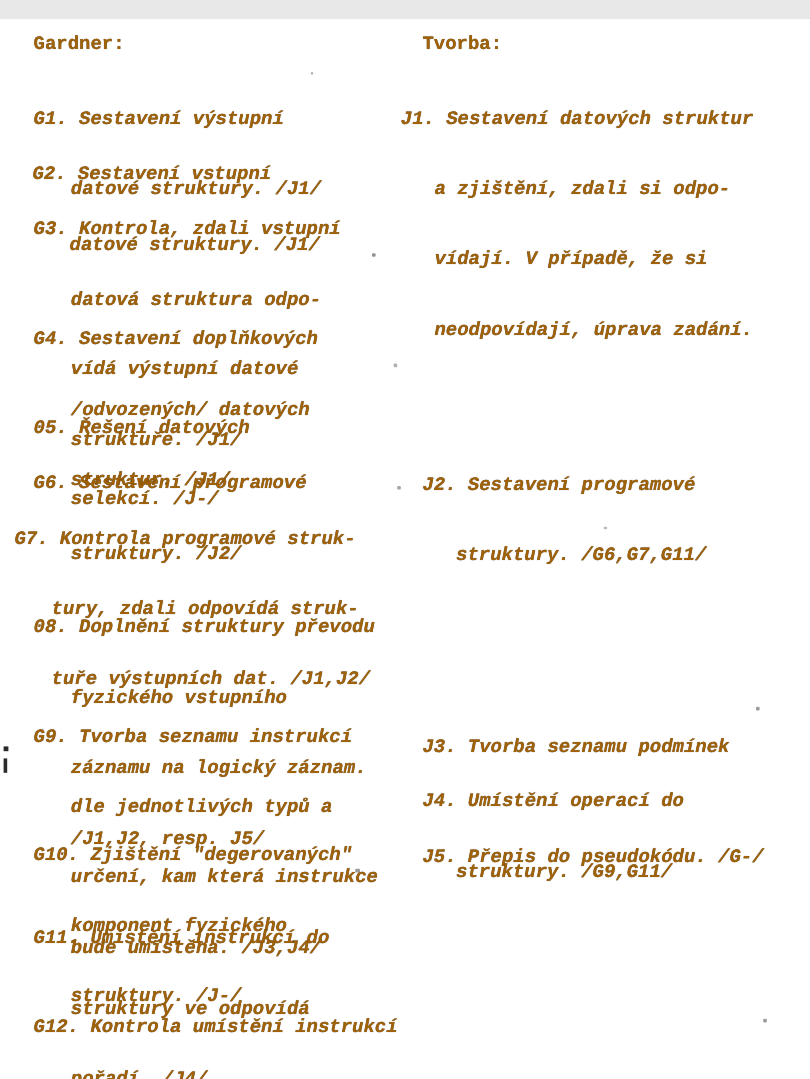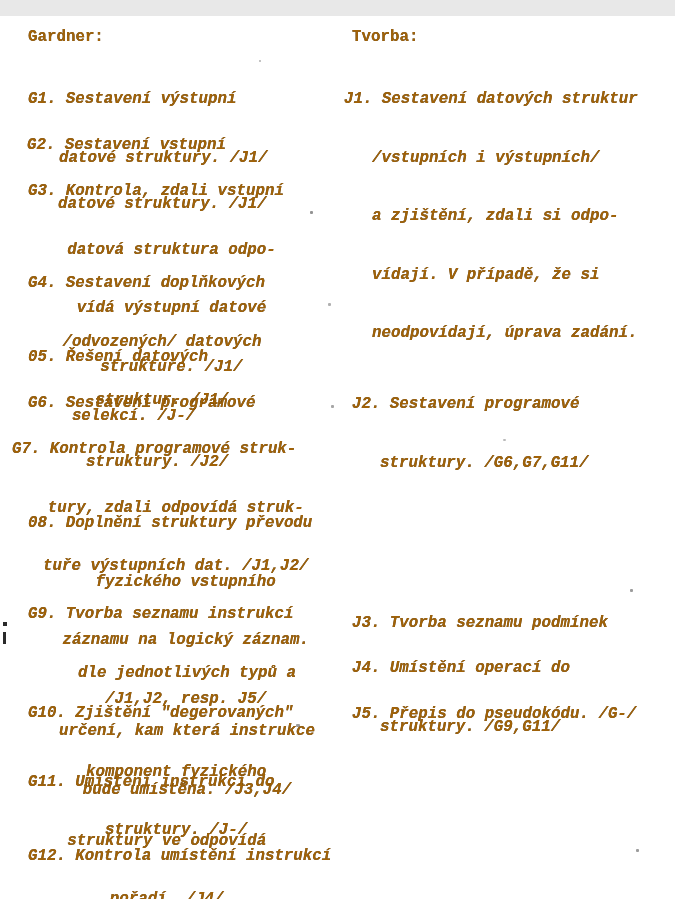--- a/index.html
+++ b/index.html
@@ -21,21 +21,21 @@
     line-height: 22.5px;
     white-space: pre;
   }
   .item {
     position: absolute;
     white-space: pre;
     font-style: italic;
   }
   .item .ln { line-height: 22.5px; }
   .num { margin-right: 9.4px; }
-  .col-left .ln.cont { padding-left: 31px; text-align: center; }
+  .col-left .ln.cont { padding-left: 31px; }
   .col-right .ln.cont { padding-left: 28px; }
   .artifact {
     position: absolute;
     background: #2a2a2a;
   }
   .speck {
     position: absolute;
     background: #3a3a3a;
     border-radius: 1px;
   }
@@ -120,23 +120,22 @@
     </div>
 
     <div class="item" style="left:28px;top:861px">
       <div class="ln"></div>
     </div>
   </div>
 
   <div class="col-right">
     <div class="col-header" style="left:352px;top:10px">Tvorba:</div>
 
-    <div class="item" style="left:344px;top:36px">
+    <div class="item" style="left:334px;top:36px">
       <div class="ln"><span class="num">J1.</span><span>Sestavení datových struktur</span></div>
-      <div class="ln cont">/vstupních i výstupních/</div>
       <div class="ln cont">a zjištění, zdali si odpo-</div>
       <div class="ln cont">vídají. V případě, že si</div>
       <div class="ln cont">neodpovídají, úprava zadání.</div>
     </div>
 
     <div class="item" style="left:352px;top:341px">
       <div class="ln"><span class="num">J2.</span><span>Sestavení programové</span></div>
       <div class="ln cont">struktury. /G6,G7,G11/</div>
     </div>
 

